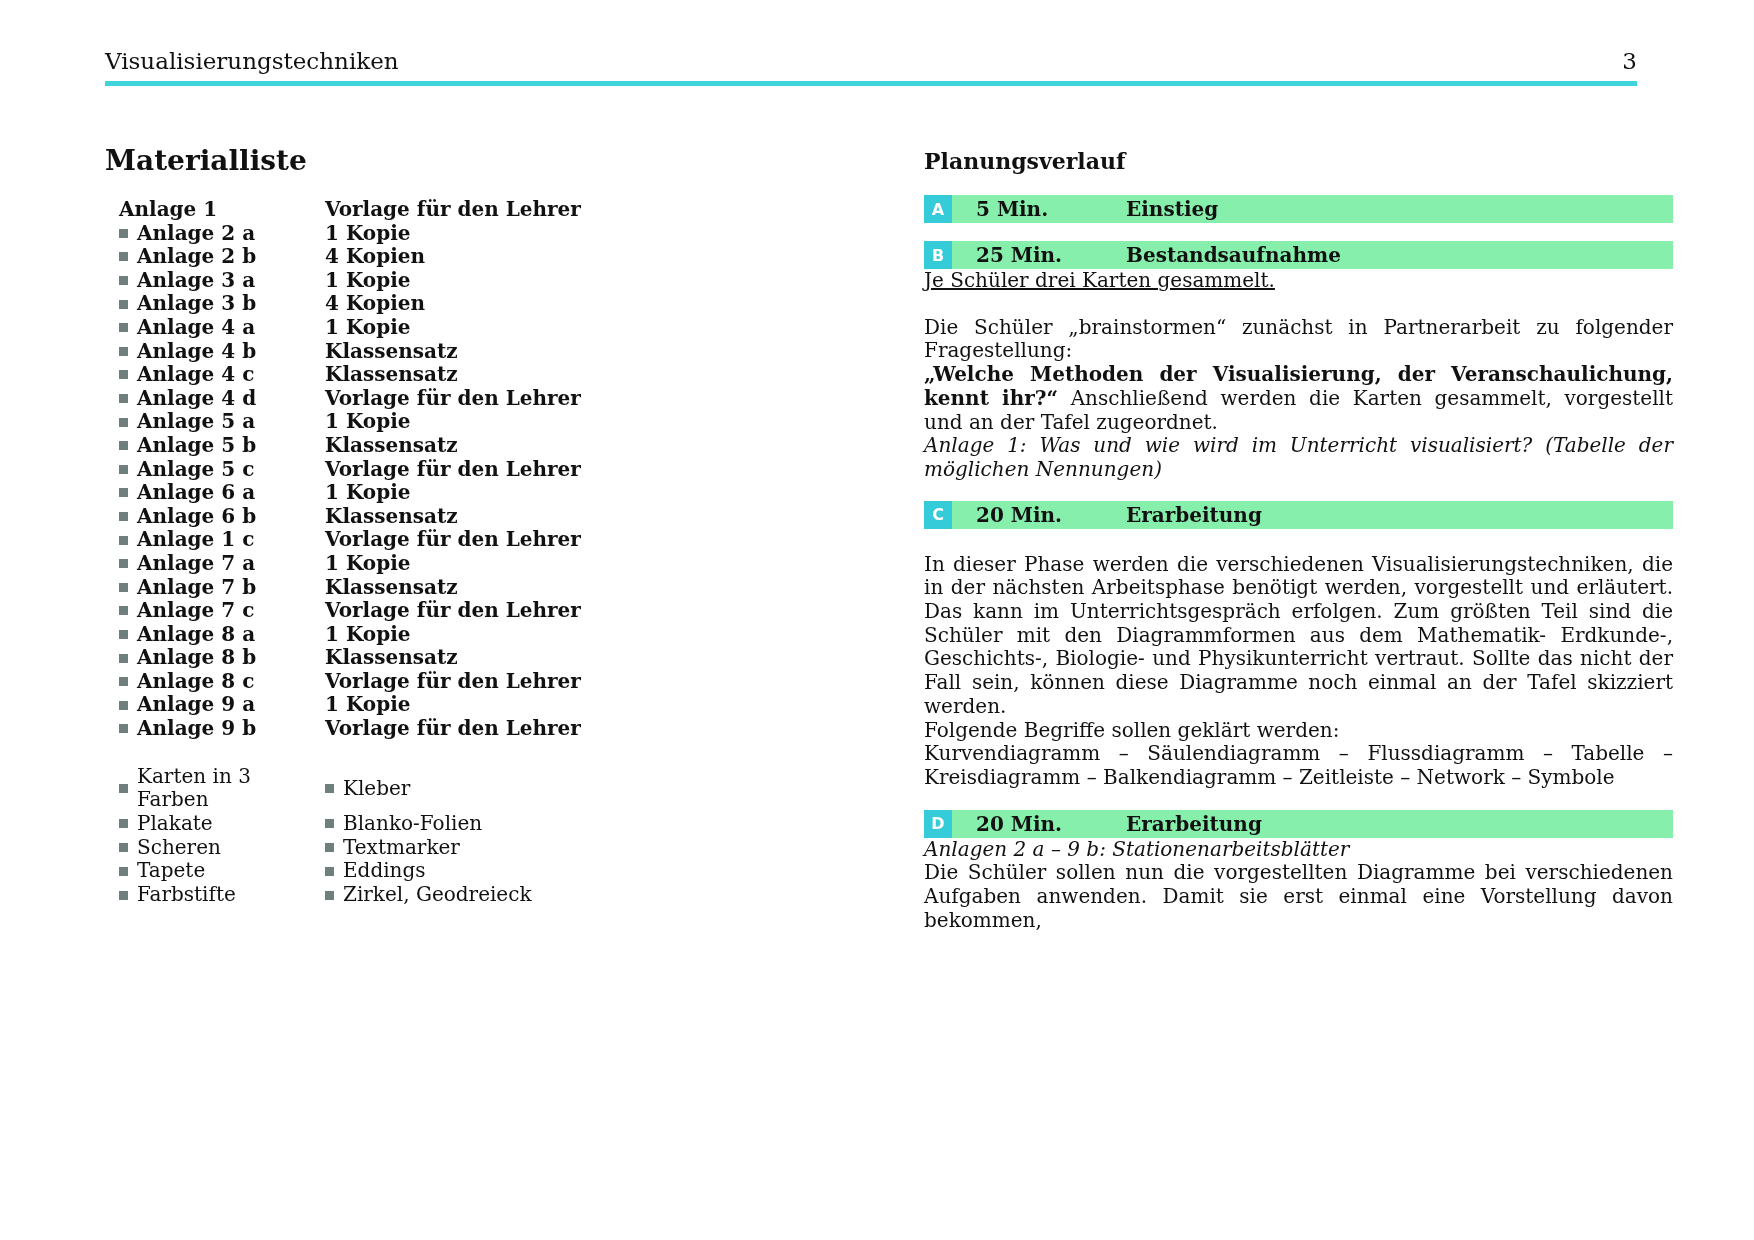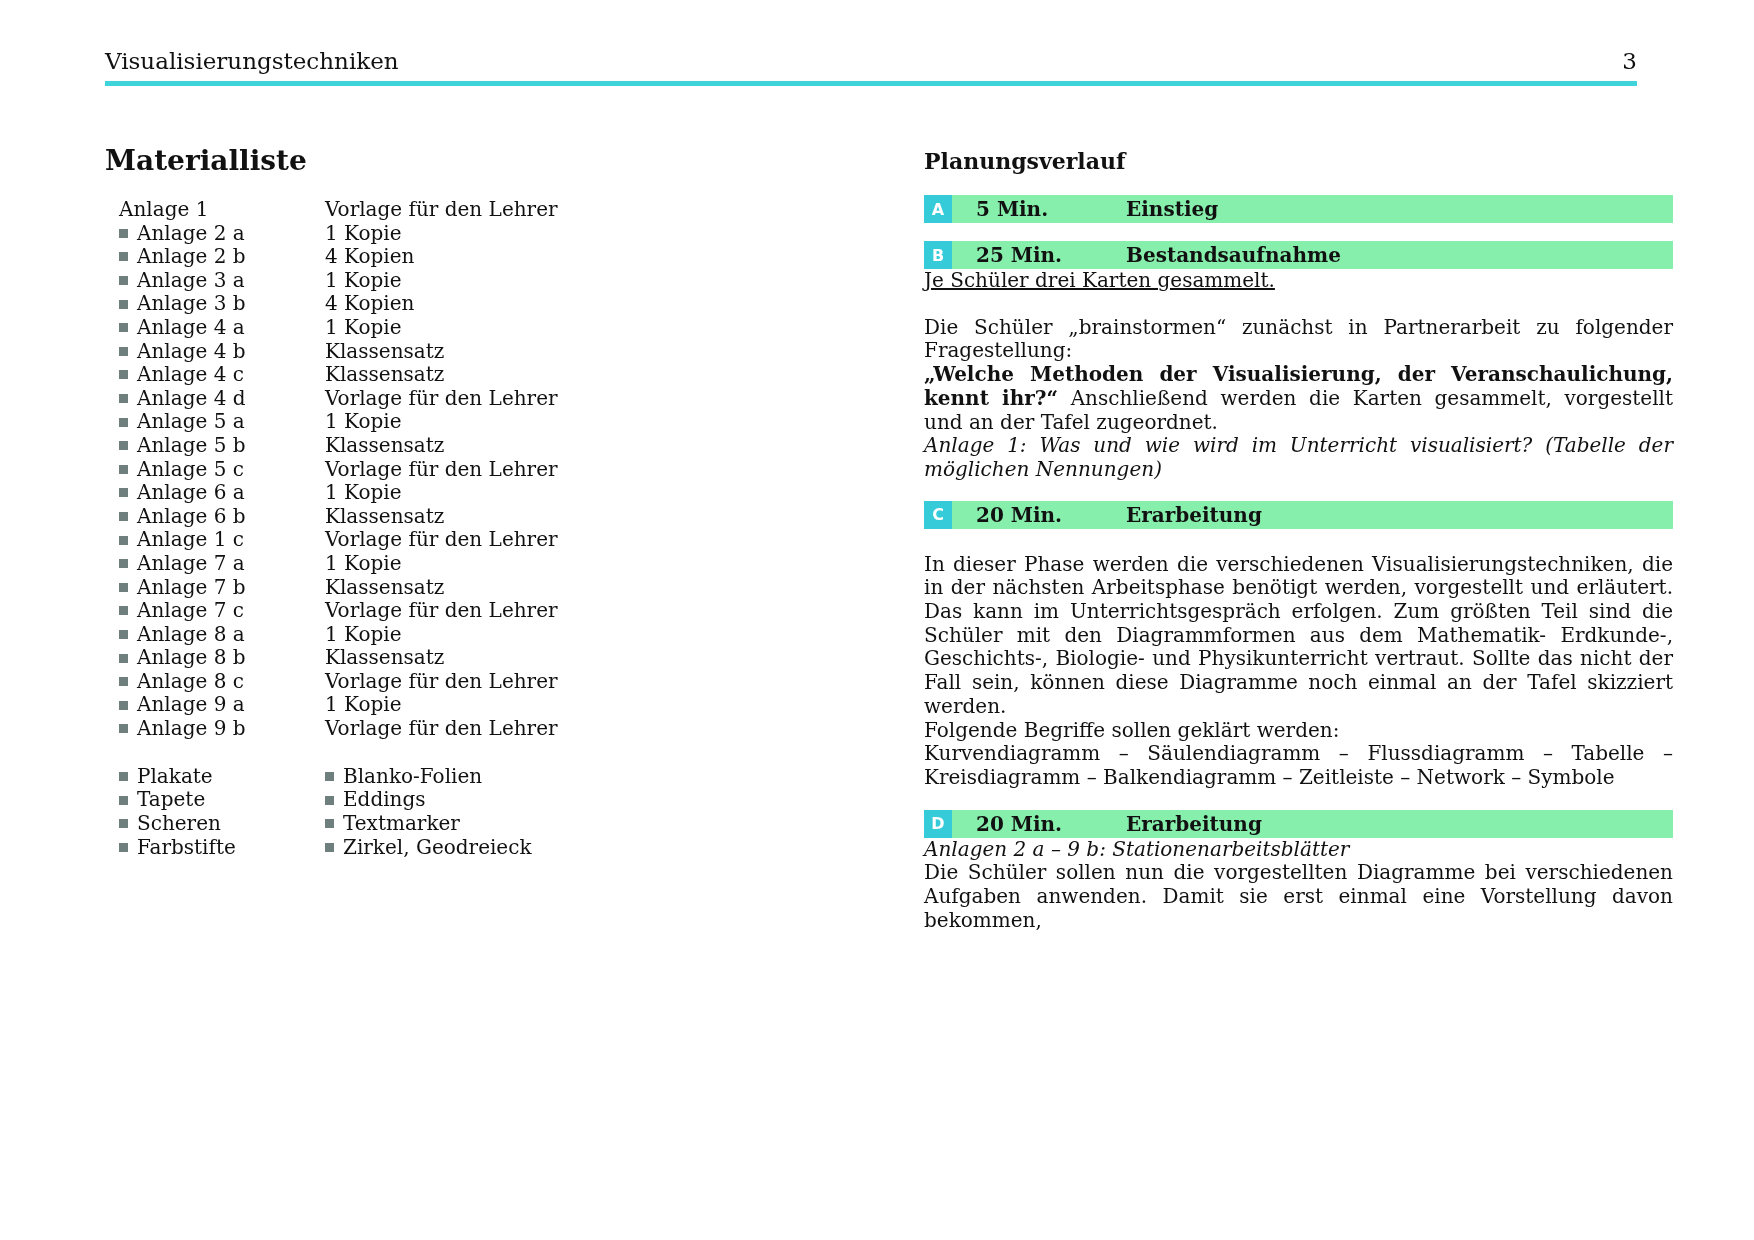--- a/index.html
+++ b/index.html
@@ -13,21 +13,21 @@
   .page { position: relative; width: 1754px; height: 1240px; }
 
   
   .header-title { position: absolute; left: 105px; top: 48px; font-size: 23px; }
   .page-number  { position: absolute; left: 1612px; top: 48px; width: 25px; text-align: right; font-size: 23px; }
   .header-rule  { position: absolute; left: 105px; top: 81px; width: 1532px; height: 5px; background: #3fd3da; }
 
   
   .left-col { position: absolute; left: 105px; top: 148px; width: 560px; }
   .mat-heading { font-weight: bold; font-size: 28px; line-height: 26px; margin: 0 0 24px 0; }
-  .mat-row { display: flex; align-items: flex-end; font-size: 20px; line-height: 23.6px; padding-left: 14px; }
+  .mat-row { display: flex; align-items: flex-end; font-size: 20px; line-height: 23.6px; padding-left: 14px; font-weight: bold; }
   .mat-label { display: flex; align-items: center; width: 206px; box-sizing: border-box; flex: none; }
   .bullet { display: inline-block; width: 9px; height: 9px; background: #6e7f7d; margin-right: 9px; flex: none; }
   .mat-value { flex: 1; }
   .extras { margin-top: 24px; }
   .extras-row { display: flex; align-items: center; font-size: 20px; line-height: 23.7px; padding-left: 14px; }
   .extras-cell { display: flex; align-items: center; }
   .extras-cell.left { width: 206px; box-sizing: border-box; flex: none; }
 
   
   .right-col { position: absolute; left: 924px; top: 148px; width: 749px; }
@@ -254,51 +254,61 @@
             <span class="bullet"></span>
             <span>Anlage 9 b</span>
           </span>
           <span class="mat-value">Vorlage für den Lehrer</span>
         </div>
 
     </div>
 
     <div class="extras">
 
+        <div class="extras-row">
+          <span class="extras-cell left">
+            <span class="bullet"></span>
+            <span>Karten in 3 Farben</span>
+          </span>
+          <span class="extras-cell">
+            <span class="bullet"></span>
+            <span>Kleber</span>
+          </span>
+        </div>
 
         <div class="extras-row">
           <span class="extras-cell left">
             <span class="bullet"></span>
             <span>Plakate</span>
           </span>
           <span class="extras-cell">
             <span class="bullet"></span>
             <span>Blanko-Folien</span>
           </span>
         </div>
 
         <div class="extras-row">
           <span class="extras-cell left">
             <span class="bullet"></span>
+            <span>Scheren</span>
+          </span>
+          <span class="extras-cell">
+            <span class="bullet"></span>
+            <span>Textmarker</span>
+          </span>
+        </div>
+
+        <div class="extras-row">
+          <span class="extras-cell left">
+            <span class="bullet"></span>
             <span>Tapete</span>
           </span>
           <span class="extras-cell">
             <span class="bullet"></span>
             <span>Eddings</span>
-          </span>
-        </div>
-
-        <div class="extras-row">
-          <span class="extras-cell left">
-            <span class="bullet"></span>
-            <span>Scheren</span>
-          </span>
-          <span class="extras-cell">
-            <span class="bullet"></span>
-            <span>Textmarker</span>
           </span>
         </div>
 
         <div class="extras-row">
           <span class="extras-cell left">
             <span class="bullet"></span>
             <span>Farbstifte</span>
           </span>
           <span class="extras-cell">
             <span class="bullet"></span>

